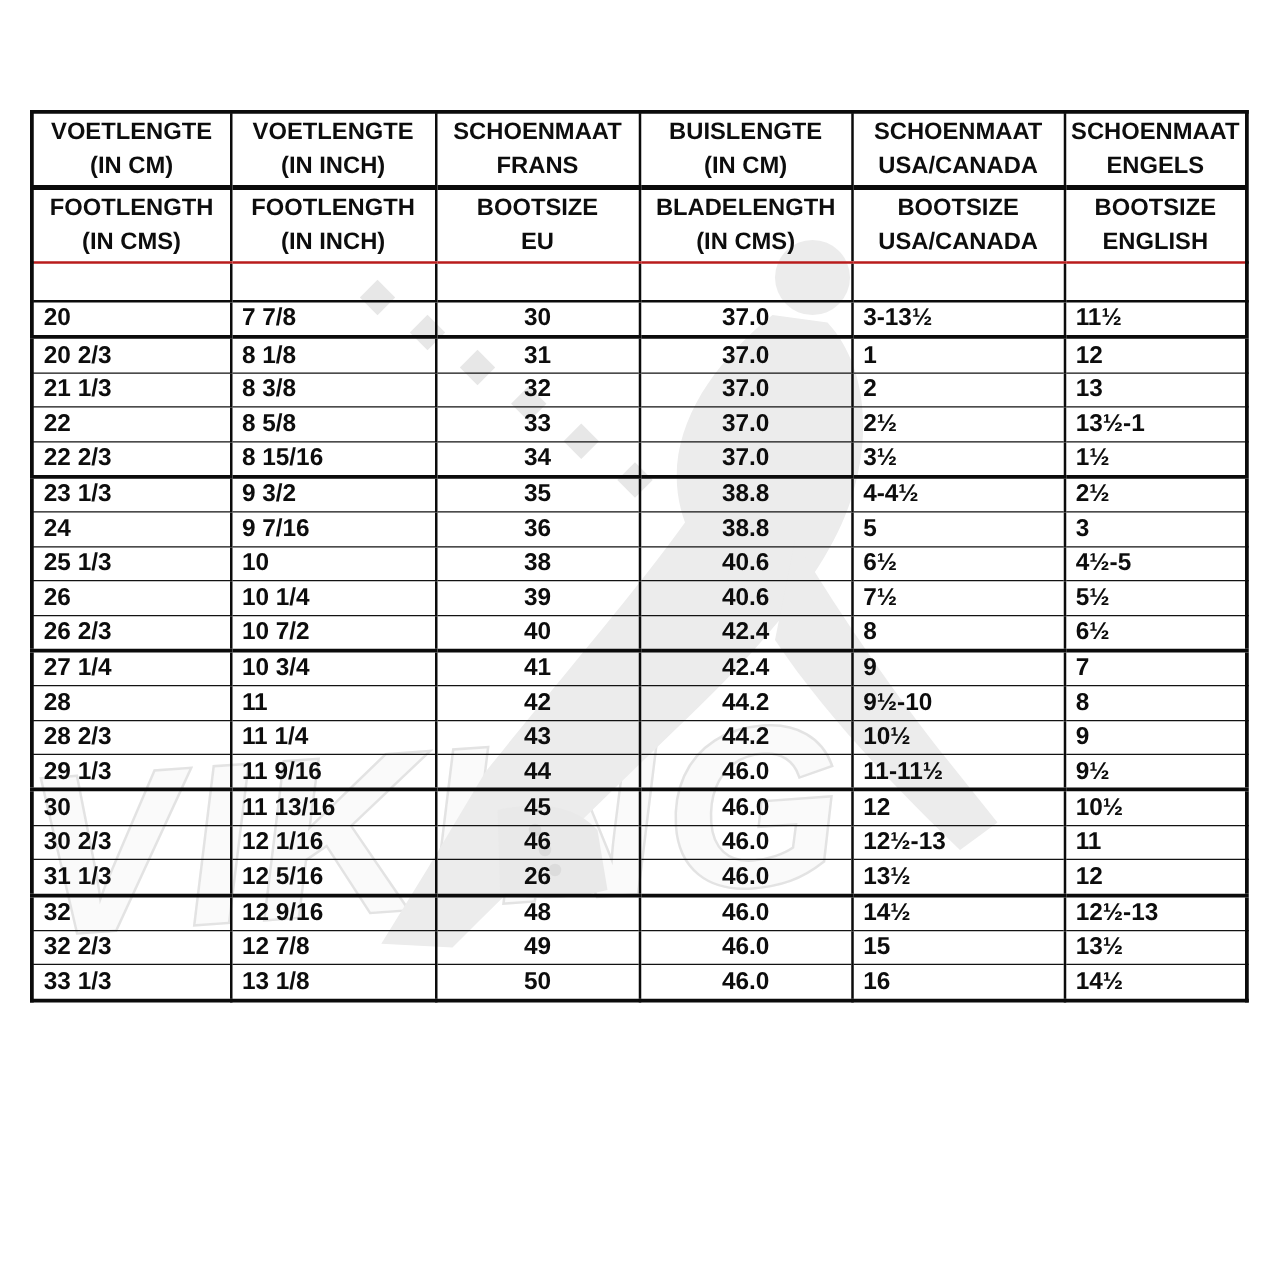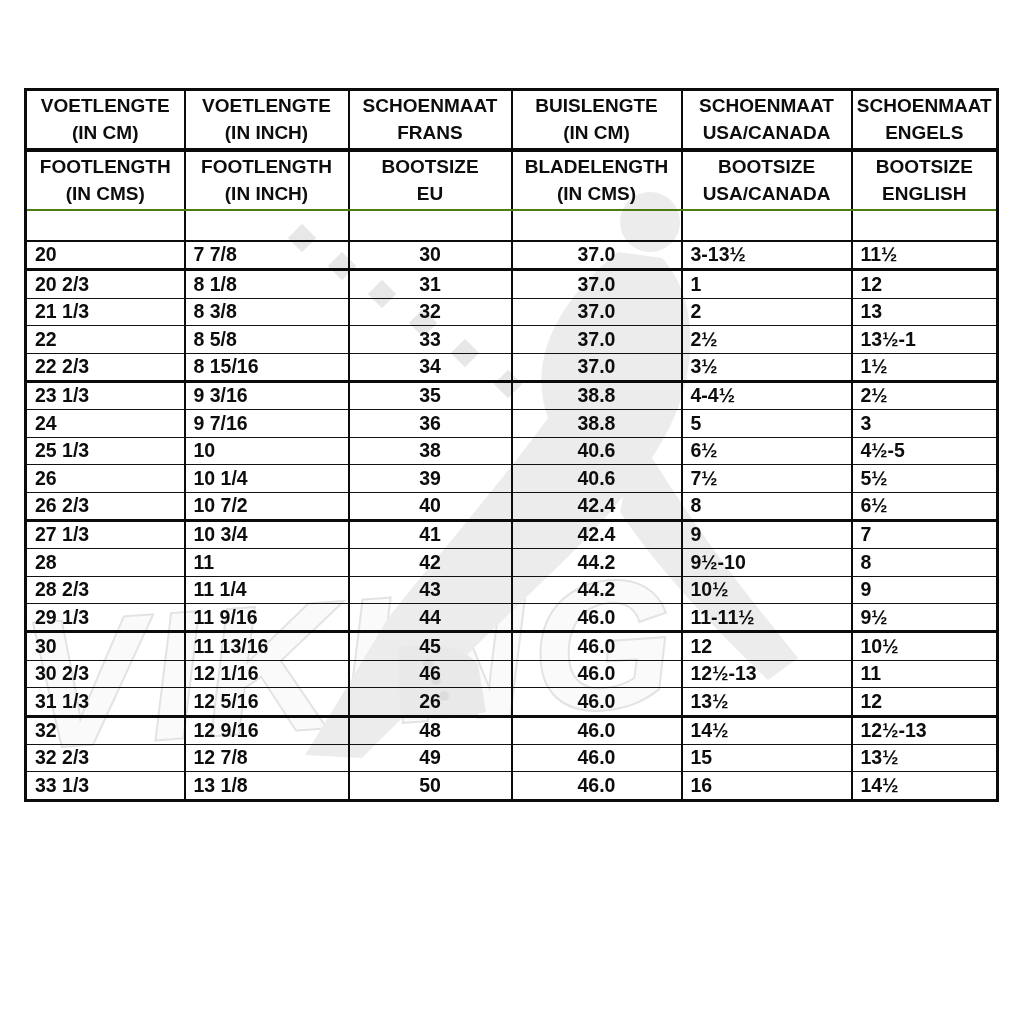--- a/index.html
+++ b/index.html
@@ -49,21 +49,21 @@
   thead th {
     font-size: 19px;
     line-height: 1.4;
     text-align: center;
     white-space: pre-line;
     height: 57px;
     padding: 0 2px;
     vertical-align: middle;
   }
   thead tr.hdr-nl th { border-bottom: 4px solid #0b0b0b; }
-  thead tr.hdr-en th { border-bottom: 2px solid #4d7c0f; }
+  thead tr.hdr-en th { border-bottom: 2px solid #b91c1c; }
   tr.spacer-row td {
     height: 27px;
     border-bottom: 2px solid #0b0b0b;
   }
   tbody tr.data-row td {
     font-size: 19.5px;
     height: 24.4px;
     line-height: 1;
     vertical-align: middle;
     border-bottom: 1.6px solid #121212;
@@ -193,21 +193,21 @@
         <tr class="data-row group-end">
           <td class="al-left">22 2/3</td>
           <td class="al-left">8 15/16</td>
           <td class="al-center">34</td>
           <td class="al-center">37.0</td>
           <td class="al-left">3½</td>
           <td class="al-left">1½</td>
         </tr>
         <tr class="data-row">
           <td class="al-left">23 1/3</td>
-          <td class="al-left">9 3/16</td>
+          <td class="al-left">9 3/2</td>
           <td class="al-center">35</td>
           <td class="al-center">38.8</td>
           <td class="al-left">4-4½</td>
           <td class="al-left">2½</td>
         </tr>
         <tr class="data-row">
           <td class="al-left">24</td>
           <td class="al-left">9 7/16</td>
           <td class="al-center">36</td>
           <td class="al-center">38.8</td>
@@ -232,21 +232,21 @@
         </tr>
         <tr class="data-row group-end">
           <td class="al-left">26 2/3</td>
           <td class="al-left">10 7/2</td>
           <td class="al-center">40</td>
           <td class="al-center">42.4</td>
           <td class="al-left">8</td>
           <td class="al-left">6½</td>
         </tr>
         <tr class="data-row">
-          <td class="al-left">27 1/3</td>
+          <td class="al-left">27 1/4</td>
           <td class="al-left">10 3/4</td>
           <td class="al-center">41</td>
           <td class="al-center">42.4</td>
           <td class="al-left">9</td>
           <td class="al-left">7</td>
         </tr>
         <tr class="data-row">
           <td class="al-left">28</td>
           <td class="al-left">11</td>
           <td class="al-center">42</td>

